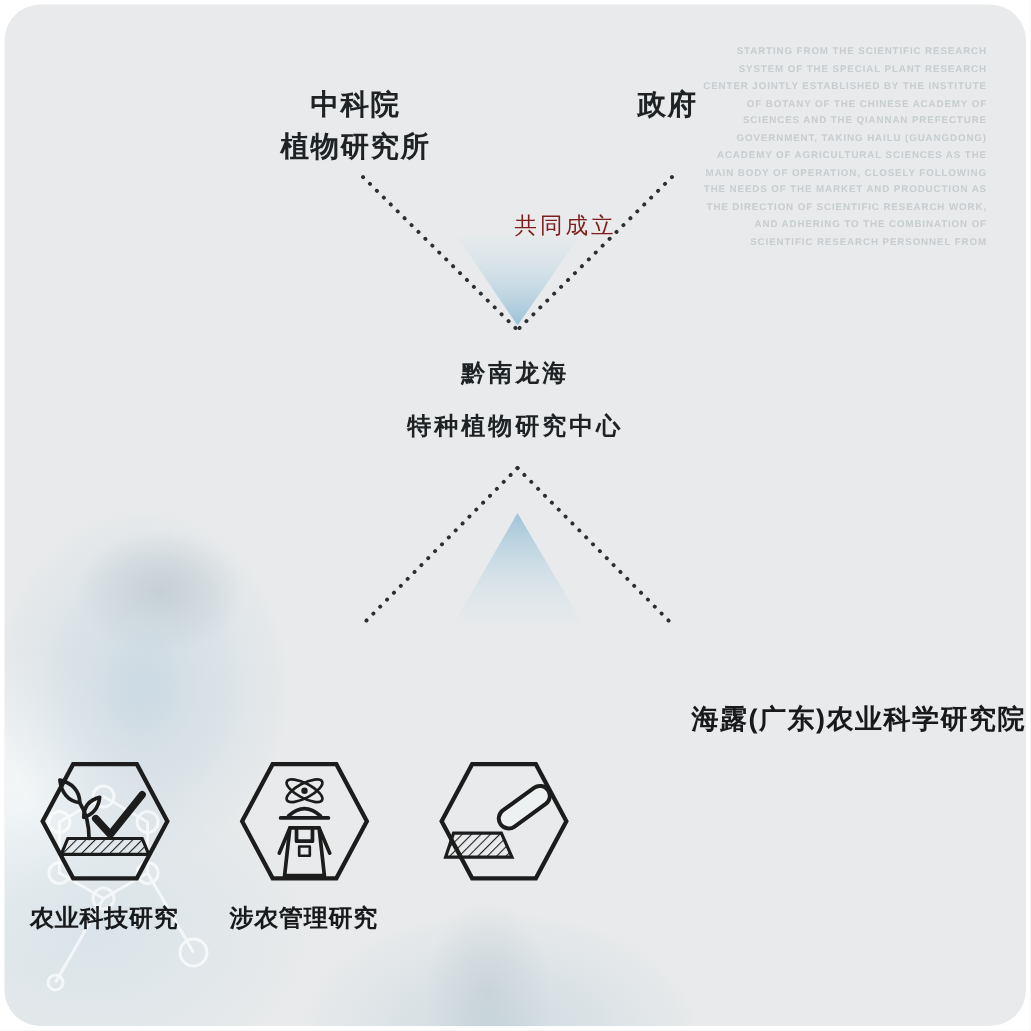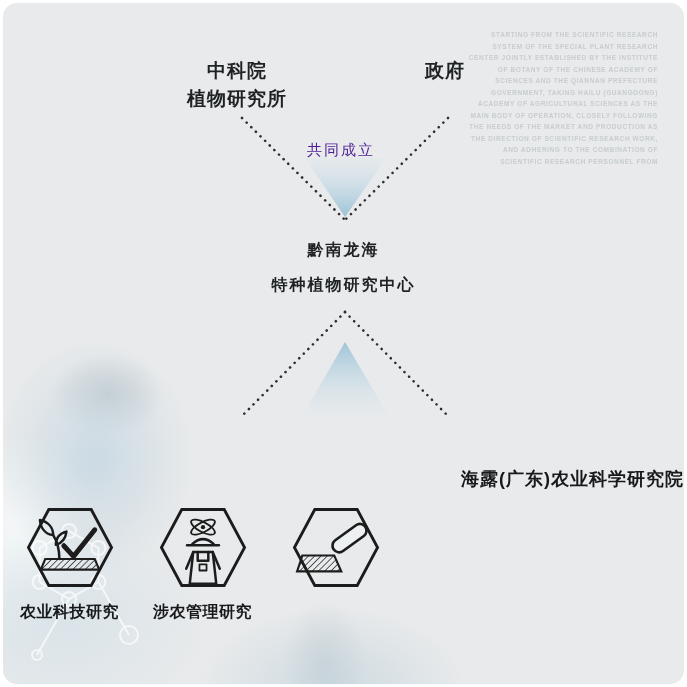--- a/index.html
+++ b/index.html
@@ -5,21 +5,21 @@
   * { box-sizing: border-box; }
   html, body { margin: 0; padding: 0; }
   body {
     width: 687px; height: 687px;
     background: #ffffff;
     font-family: "Liberation Sans", "DejaVu Sans", sans-serif;
   }
   .stage { position: relative; width: 687px; height: 687px; overflow: hidden; background: #ffffff; }
   .card {
     position: absolute; left: 3px; top: 3px; right: 3px; bottom: 3px;
-    background: #e8eaeb; border-radius: 14px; overflow: hidden;
+    background: #e8eaeb; border-radius: 24px; overflow: hidden;
   }
   
   .photo-bg {
     position: absolute; inset: 0;
     background:
       radial-gradient(140px 170px ellipse at 92px 455px, rgba(198,215,226,0.85), rgba(198,215,226,0) 70%),
       radial-gradient(80px 60px ellipse at 104px 392px, rgba(112,130,140,0.30), rgba(112,130,140,0) 70%),
       radial-gradient(210px 150px ellipse at 58px 618px, rgba(216,227,233,0.90), rgba(216,227,233,0) 70%),
       radial-gradient(190px 115px ellipse at 330px 685px, rgba(188,207,217,0.60), rgba(188,207,217,0) 70%),
       radial-gradient(60px 90px ellipse at 322px 660px, rgba(140,160,170,0.25), rgba(140,160,170,0) 70%),
@@ -38,22 +38,22 @@
 
   .org {
     position: absolute; top: 54px; width: 200px; text-align: center;
     font-size: 19px; font-weight: 600; line-height: 28px;
     color: #1e2224; letter-spacing: 1px;
   }
   .org-left  { left: 134px; }
   .org-right { left: 342px; }
 
   .rel-label {
-    position: absolute; width: 140px; text-align: center;
-    font-size: 15px; color: #4c1d95; letter-spacing: 2px;
+    position: absolute; width: 140px; text-align: right;
+    font-size: 15px; color: #7f1d1d; letter-spacing: 2px;
   }
   .rel-merge  { top: 138px; left: 268px; }
   .rel-extend { top: 379px; left: 268px; }
 
   .center-org {
     position: absolute; top: 229px; left: 0; width: 100%;
     text-align: center; font-size: 16px; font-weight: 600;
     line-height: 35px; color: #1e2224; letter-spacing: 2px;
   }
   .institute-title {

